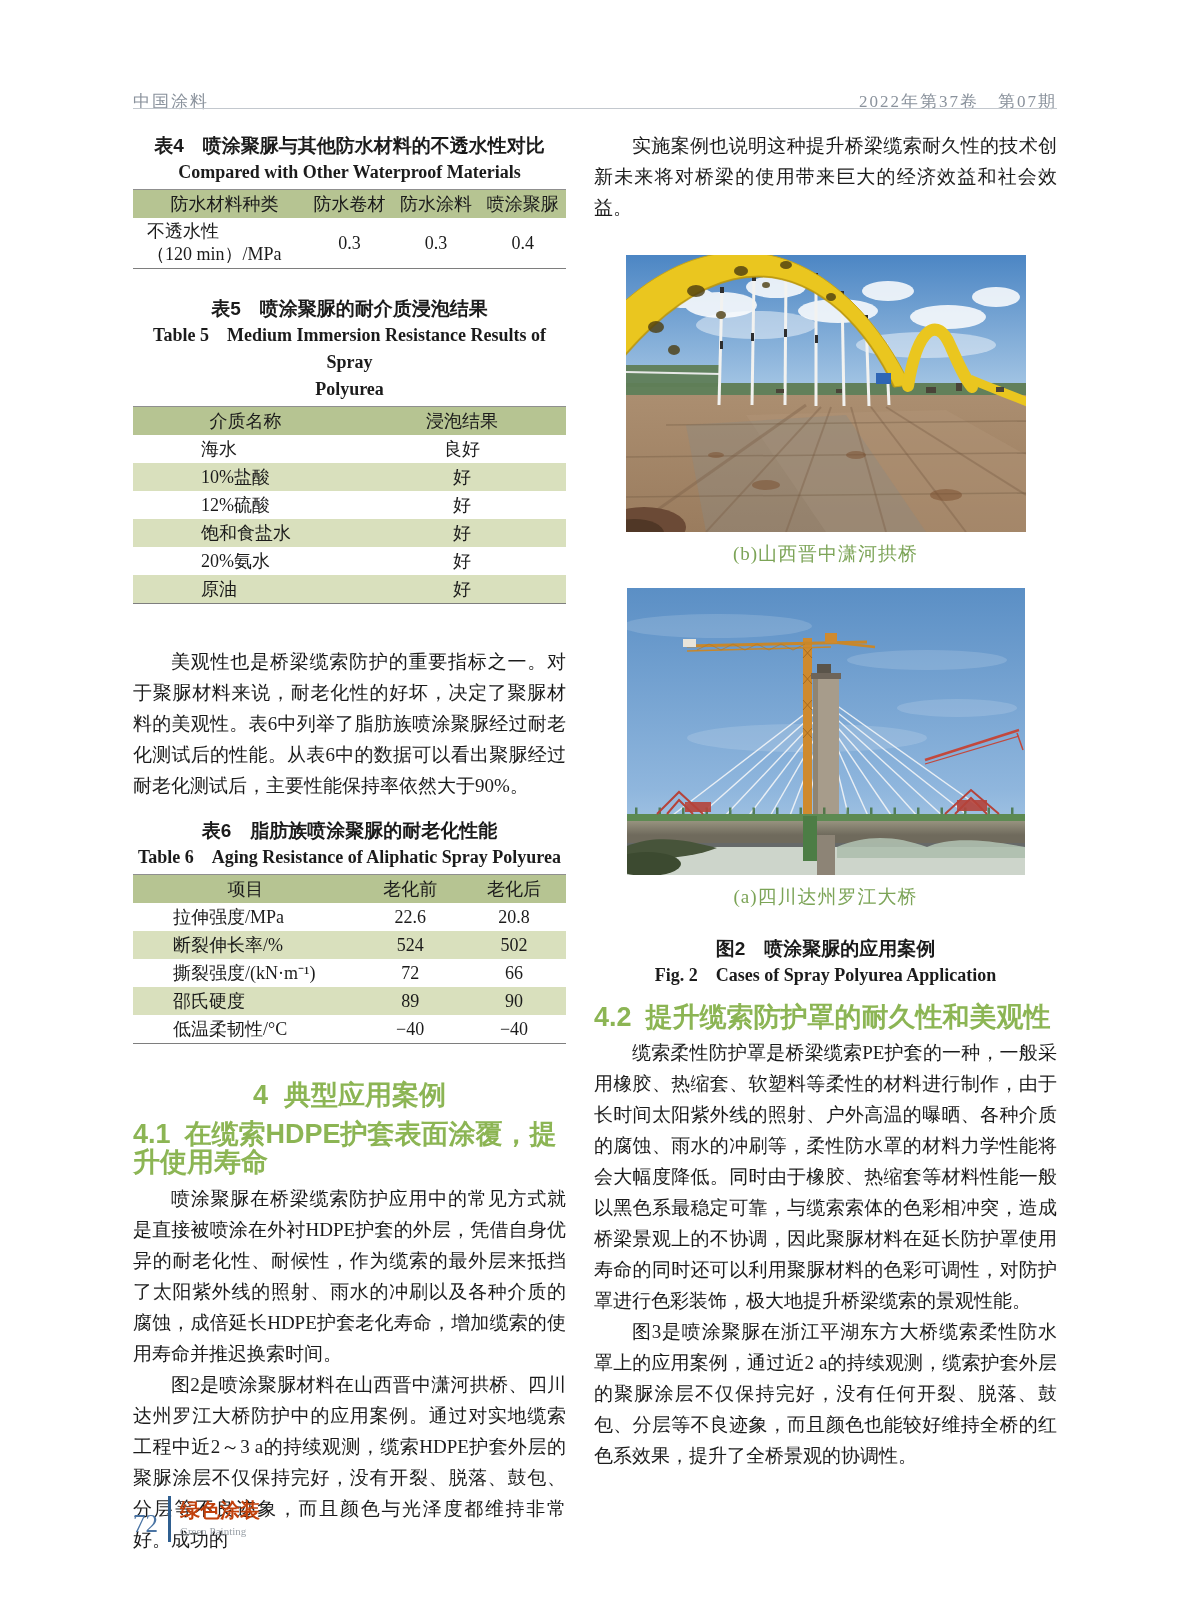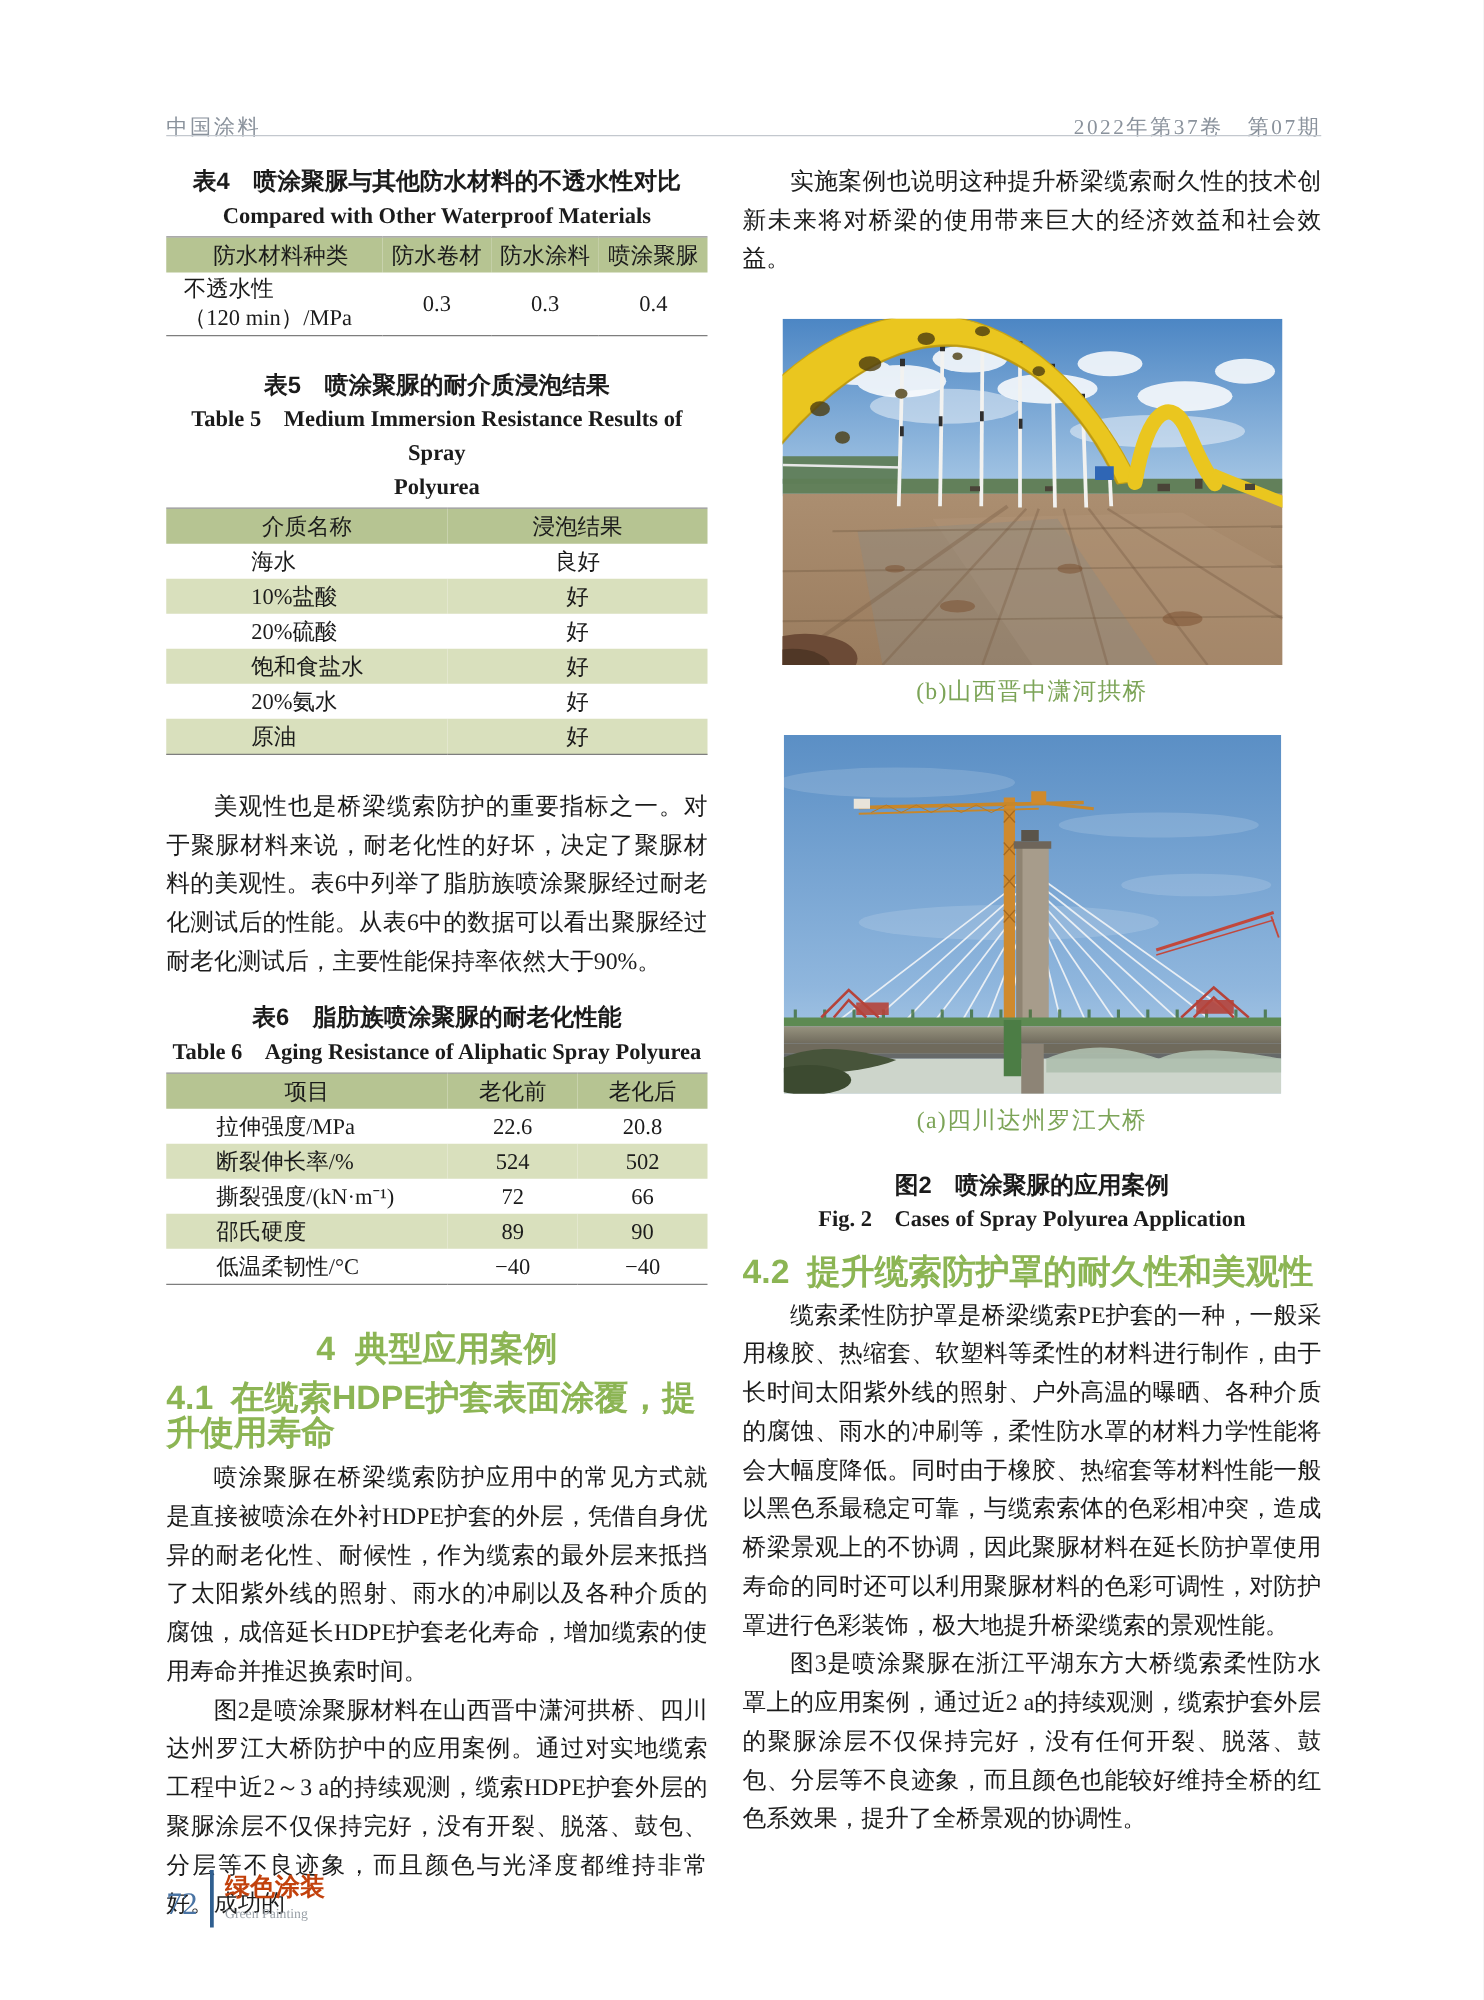--- a/index.html
+++ b/index.html
@@ -61,21 +61,21 @@
   .photo-wrap svg { display:block; }
   .photo-caption {
     text-align:center; color:var(--c-caption_green,#7ca457);
     font-size:19px; line-height:25px; margin-top:9px; letter-spacing:1px;
   }
   .fig-cap-zh { font-family:"Liberation Sans", sans-serif; font-weight:bold; font-size:19px; line-height:27px; text-align:center; margin-top:26px; }
   .fig-cap-en { font-weight:bold; font-size:18px; line-height:27px; text-align:center; }
 
   
   .mt-t5 { margin-top:26px; }
-  .mt-para { margin-top:26px;font-family:Liberation Serif, serif; }
+  .mt-para { margin-top:42px;font-family:Liberation Serif, serif; }
   .mt-t6 { margin-top:16px; }
   .mt-p41 { margin-top:7px; }
   .mt-figA { margin-top:22px; }
   .mt-figB { margin-top:32px; }
   .mt-p42 { margin-top:6px; }
   .sec42 { margin-top:14px; }
 
   
   .footer { position:absolute; left:133px; top:1496px; display:flex; align-items:center; }
   .page-num { font-size:25px; color:var(--c-footer_page_blue,#4a74a4); margin-right:10px; margin-top:10px; }
@@ -145,21 +145,21 @@
       <tbody>
         <tr>
           <td class="lbl">海水</td>
           <td>良好</td>
         </tr>
         <tr>
           <td class="lbl">10%盐酸</td>
           <td>好</td>
         </tr>
         <tr>
-          <td class="lbl">20%硫酸</td>
+          <td class="lbl">12%硫酸</td>
           <td>好</td>
         </tr>
         <tr>
           <td class="lbl">饱和食盐水</td>
           <td>好</td>
         </tr>
         <tr>
           <td class="lbl">20%氨水</td>
           <td>好</td>
         </tr>

